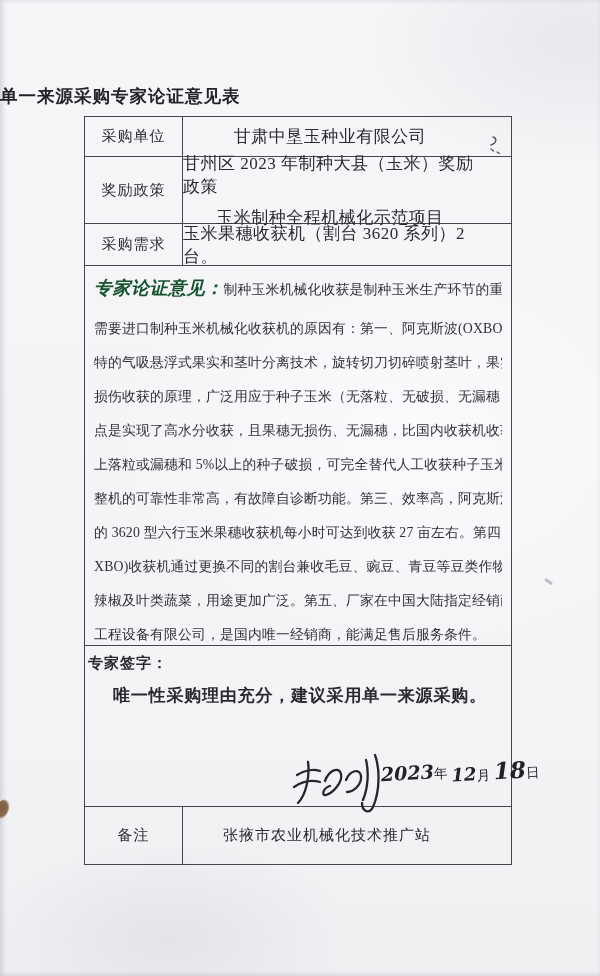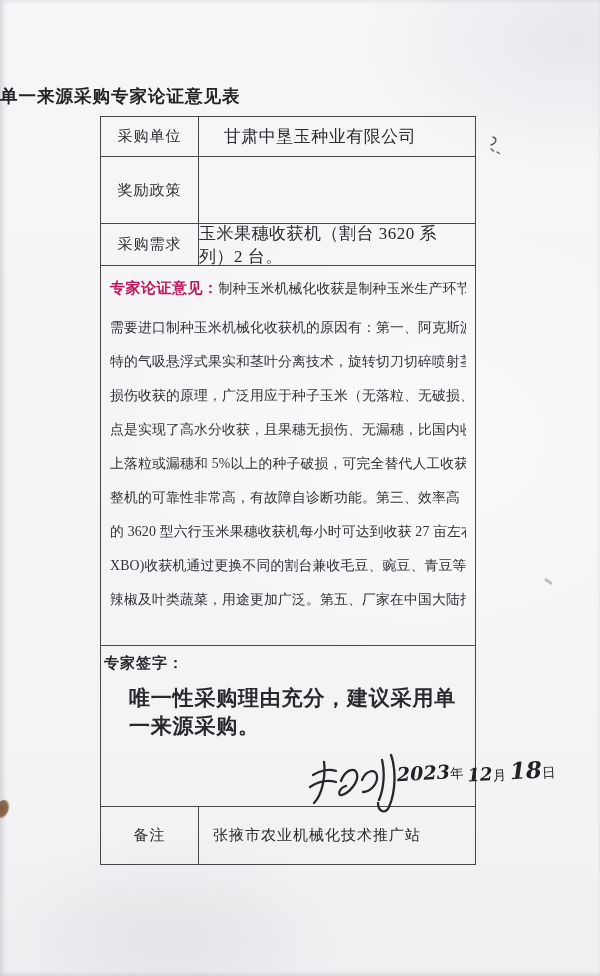--- a/index.html
+++ b/index.html
@@ -20,21 +20,21 @@
       linear-gradient(#f6f6f8 0%, #f4f4f6 70%, #f0f0f3 100%);
     box-shadow: inset 3px 0 5px rgba(150,150,162,0.28), inset 0 -2px 4px rgba(170,170,180,0.18);
   }
   .doc-title{
     position:absolute; left:0; top:84px; width:594px;
     text-align:left;
     font-size:17.5px; font-weight:bold; letter-spacing:1px;
     color:#232327;
   }
   .form-table{
-    position:absolute; left:100px; top:116px; width:376px;
+    position:absolute; left:84px; top:116px; width:428px;
     border:1.6px solid #46464b;
     background:transparent;
     box-sizing:border-box;
   }
   .trow{ display:flex; box-sizing:border-box; border-bottom:1.4px solid #46464b; }
   .trow.last{ border-bottom:none; }
   .lcell{
     width:98px; flex:0 0 98px; box-sizing:border-box;
     border-right:1.4px solid #46464b;
     display:flex; align-items:center; justify-content:center;
@@ -50,24 +50,24 @@
   .r2 .ccell{ gap:8px; }
   .r3{ height:42px;justify-content:center; }
   .r-opinion{ height:380px; display:block; padding:7px 9px 0 9px; box-sizing:border-box; }
   .op-line{
     font-size:13.8px; line-height:34px; color:#303036;
     text-align:justify; text-align-last:justify;
     letter-spacing:0.2px; white-space:nowrap; overflow:hidden;
   }
   .op-first{ line-height:30px; margin-bottom:7px; }
   .op-last{ text-align-last:left; }
-  .op-label{ font-weight:bold; font-size:15px; letter-spacing:0.5px; color:#be185d; }
+  .op-label{ font-weight:bold; font-size:18px; letter-spacing:0.5px; color:#14532d;font-style:italic; }
   .r-sign{ height:161px; display:block; position:relative; box-sizing:border-box; }
   .sign-label{ position:absolute; left:3px; top:8px; font-size:15px; font-weight:bold; letter-spacing:1px;font-family:Liberation Serif, serif; }
-  .sign-statement{ position:absolute; left:28px; top:38px; font-size:21px; font-weight:600; letter-spacing:0.8px; color:#28282d; }
+  .sign-statement{ position:absolute; left:28px; top:38px; font-size:17px; font-weight:600; letter-spacing:0.8px; color:#28282d; }
   .sign-area{
     position:absolute; left:204px; top:95px; width:215px; height:75px;
     z-index:3;
   }
   .sig-svg{ position:absolute; left:0; top:4px; }
   .hw-date{
     position:absolute; left:92px; top:18px; white-space:nowrap;
     transform:rotate(-3deg);
     color:#222226;
   }
@@ -101,40 +101,45 @@
 
 <div class="form-table">
 
   <div class="trow r1">
     <div class="lcell">采购单位</div>
     <div class="ccell">甘肃中垦玉种业有限公司</div>
   </div>
 
   <div class="trow r2">
     <div class="lcell">奖励政策</div>
+    <div class="ccell">
+      <div>甘州区 2023 年制种大县（玉米）奖励政策</div>
+      <div>玉米制种全程机械化示范项目</div>
+    </div>
   </div>
 
   <div class="trow r3">
     <div class="lcell">采购需求</div>
     <div class="ccell">玉米果穗收获机（割台 3620 系列）2 台。</div>
   </div>
 
   <div class="trow r-opinion">
     <div class="op-line op-first">
       <span class="op-label">专家论证意见：</span><span>制种玉米机械化收获是制种玉米生产环节的重要技术和设备，</span>
     </div>
     <div class="op-line">需要进口制种玉米机械化收获机的原因有：第一、阿克斯波(OXBO)采用世界上独</div>
     <div class="op-line">特的气吸悬浮式果实和茎叶分离技术，旋转切刀切碎喷射茎叶，果实无挤压、无</div>
     <div class="op-line">损伤收获的原理，广泛用应于种子玉米（无落粒、无破损、无漏穗）收获。其特</div>
     <div class="op-line">点是实现了高水分收获，且果穗无损伤、无漏穗，比国内收获机收获减少 4%以</div>
     <div class="op-line">上落粒或漏穗和 5%以上的种子破损，可完全替代人工收获种子玉米果穗。第二、</div>
     <div class="op-line">整机的可靠性非常高，有故障自诊断功能。第三、效率高，阿克斯波(OXBO)生产</div>
     <div class="op-line">的 3620 型六行玉米果穗收获机每小时可达到收获 27 亩左右。第四、阿克斯波(O</div>
     <div class="op-line">XBO)收获机通过更换不同的割台兼收毛豆、豌豆、青豆等豆类作物，同时可收获</div>
     <div class="op-line">辣椒及叶类蔬菜，用途更加广泛。第五、厂家在中国大陆指定经销商是江苏十方</div>
+    <div class="op-line op-last">工程设备有限公司，是国内唯一经销商，能满足售后服务条件。</div>
   </div>
 
   <div class="trow r-sign">
     <div class="sign-label">专家签字：</div>
     <div class="sign-statement">唯一性采购理由充分，建议采用单一来源采购。</div>
     <div class="sign-area">
       <svg class="sig-svg" width="100" height="72" viewBox="0 0 100 72">
         <g fill="none" stroke="#26262b" stroke-width="2.3" stroke-linecap="round">
           <path d="M8 30 C16 25, 25 24, 31 26"></path>
           <path d="M5 42 C14 36, 24 35, 31 37"></path>

